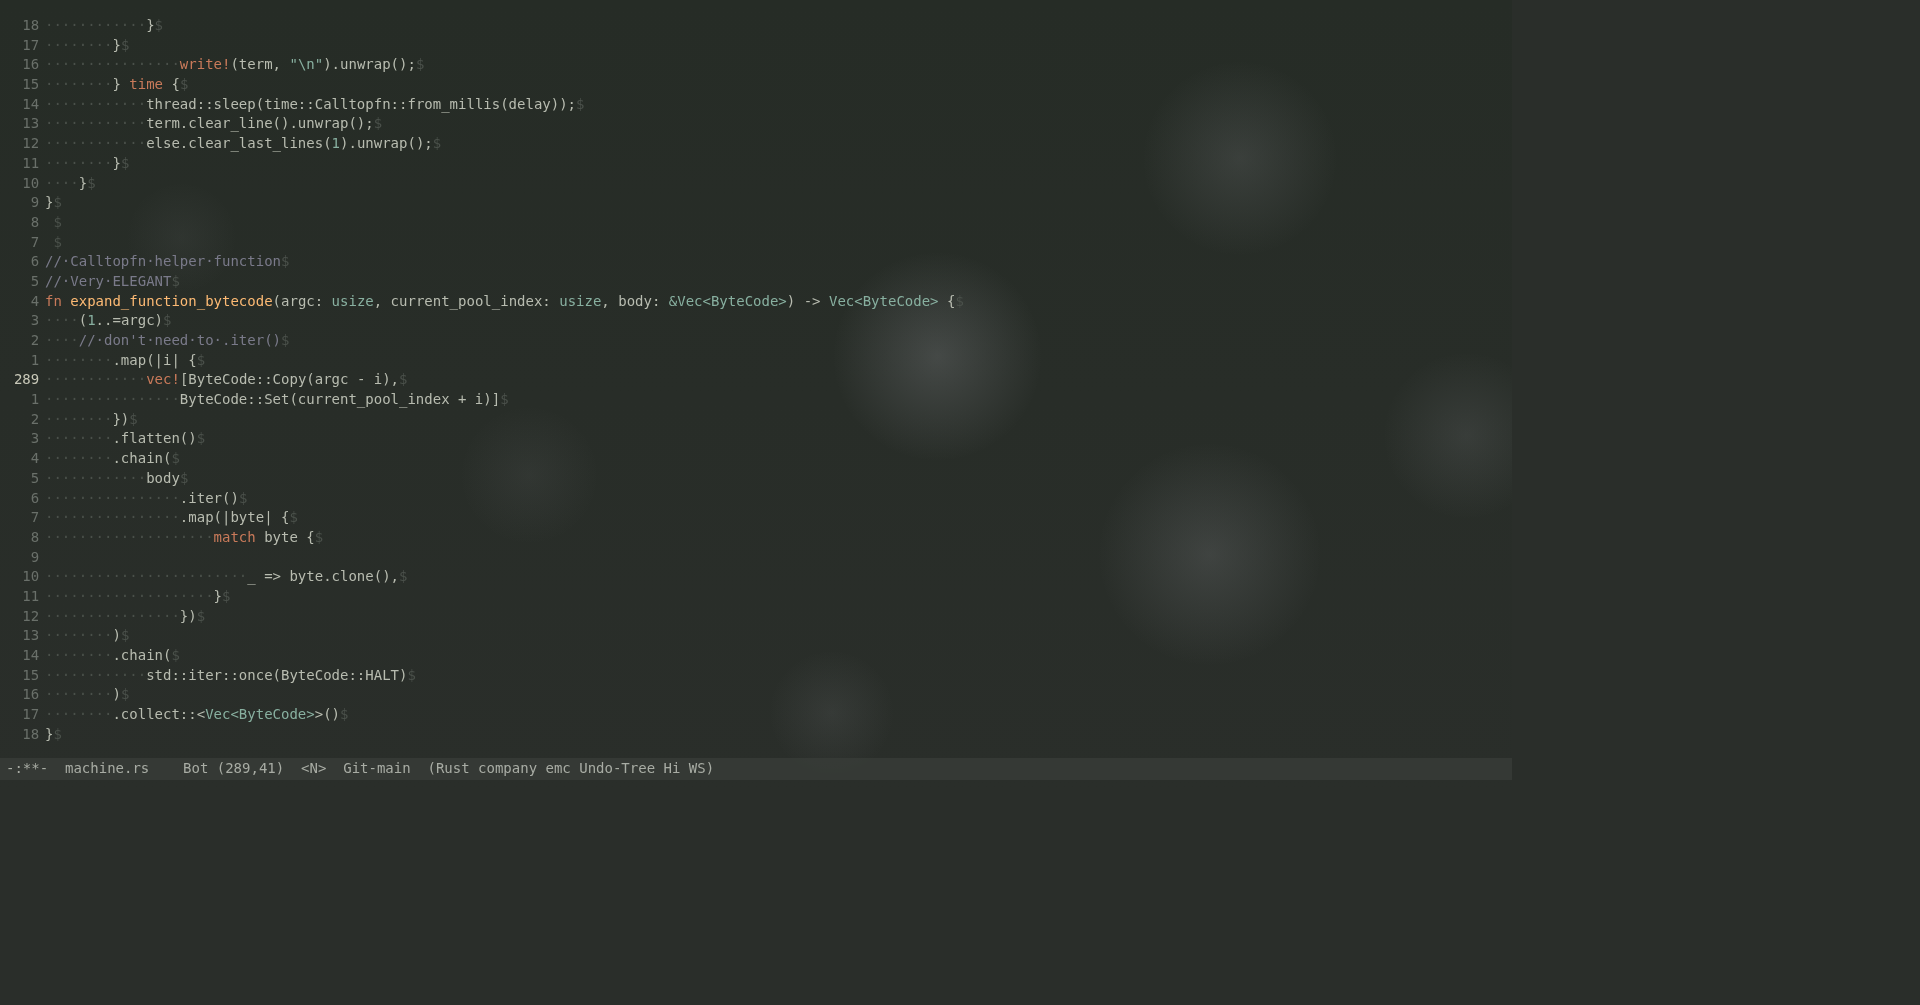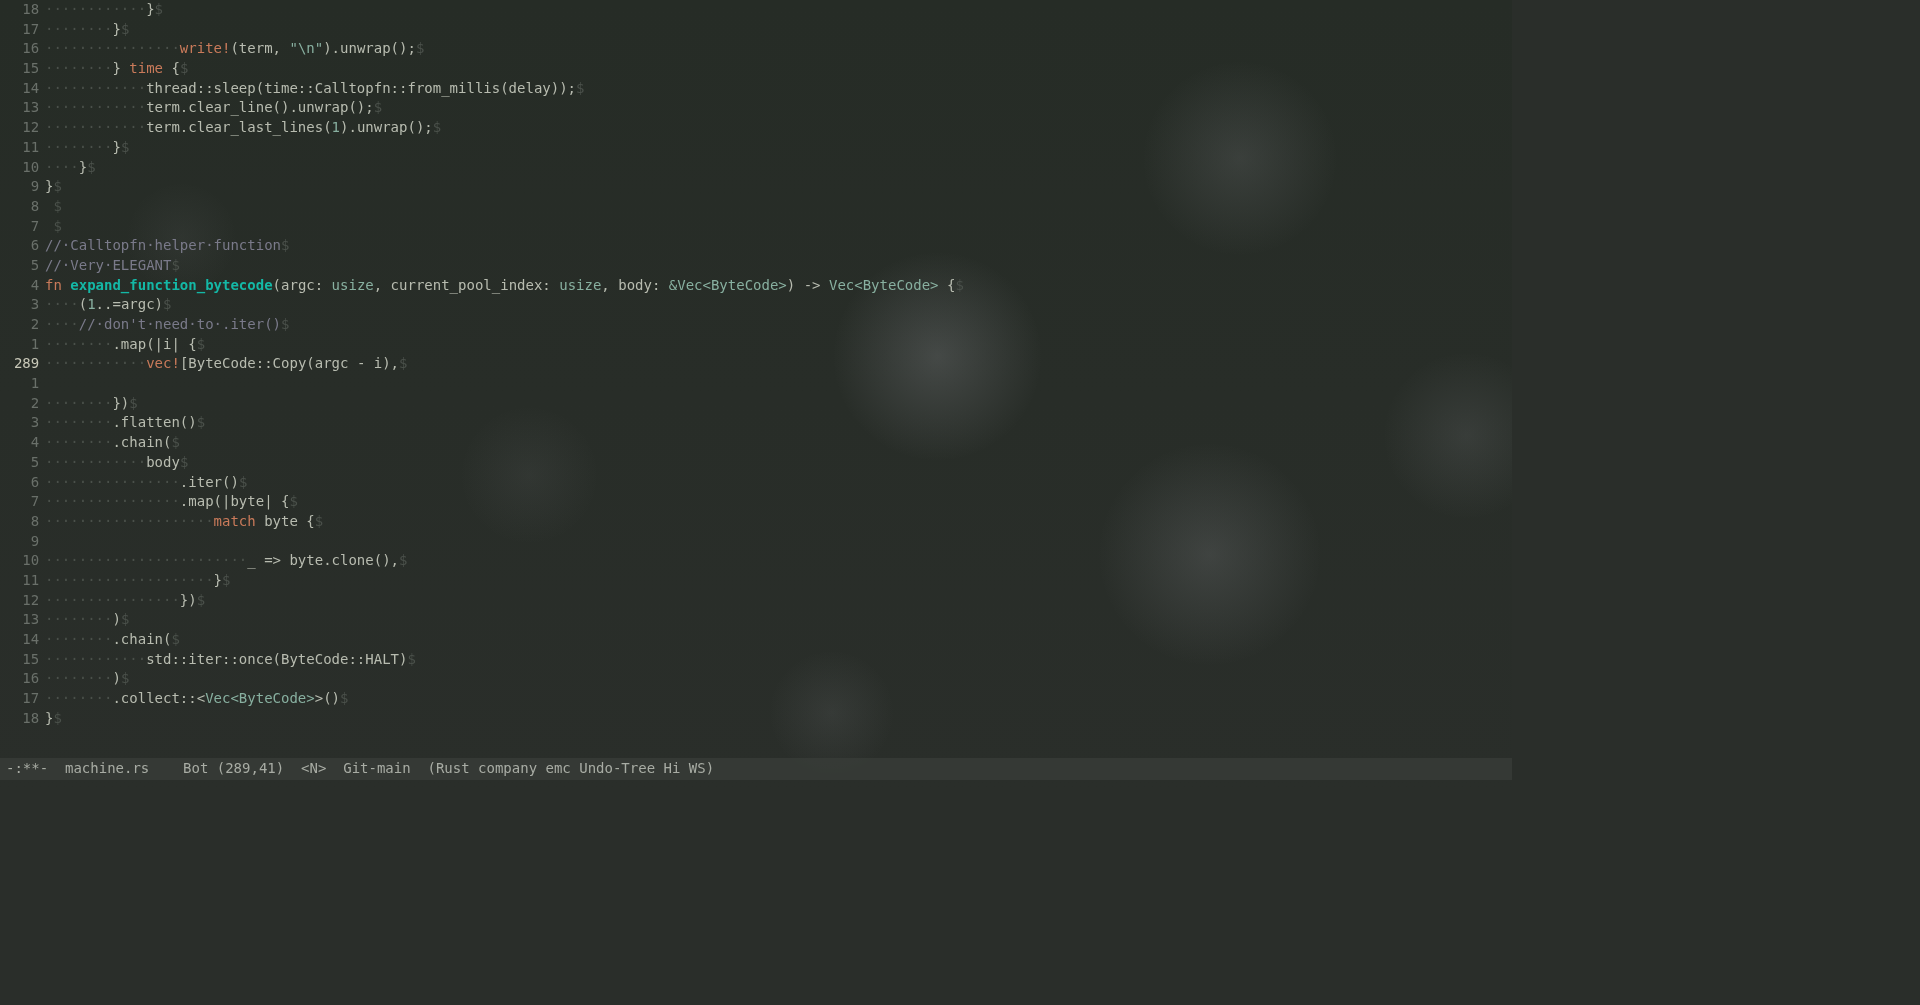--- a/index.html
+++ b/index.html
@@ -24,40 +24,41 @@
     radial-gradient(circle 100px at 35% 60%, rgba(200,200,210,0.06), transparent 70%),
     radial-gradient(circle 90px at 55% 90%, rgba(200,200,210,0.08), transparent 70%),
     radial-gradient(circle 80px at 12% 30%, rgba(200,200,210,0.05), transparent 70%),
     linear-gradient(#262c26, #2a2e2a);
   z-index: 0;
 }
 .editor {
   position: absolute;
   inset: 0;
   z-index: 1;
+  margin-top: 16px;
 }
 .line {
   display: flex;
   white-space: pre;
   height: 19.7px;
 }
 .gutter {
   width: 45px;
   text-align: right;
   color: #6a706a;
   padding-right: 6px;
   flex-shrink: 0;
   letter-spacing: -0.1px;
 }
 .gutter.current { color: #c8c8b8; }
 .code { color: #b8bcb0; }
 .ws { color: #4a504a; }
 .eol { color: #4a504a; }
 .kw { color: #c97a5a; }
-.fn { color: #14b8a6; font-weight: bold; }
+.fn { color: #fdba74; }
 .ty { color: #88b0a0; }
 .cm { color: #7a7a8a; }
 .mac { color: #c97a5a; }
 .statusbar {
   position: absolute;
   bottom: 12px;
   left: 0;
   right: 0;
   height: 22px;
   background: rgba(58,62,58,0.7);
@@ -76,34 +77,34 @@
 
 <div class="bg-overlay"></div>
 
 <div class="editor" id="editor">
     <div class="line"><div class="gutter">18</div><div class="code"><span class="ws">············</span><span>}</span><span class="eol">$</span></div></div>
     <div class="line"><div class="gutter">17</div><div class="code"><span class="ws">········</span><span>}</span><span class="eol">$</span></div></div>
     <div class="line"><div class="gutter">16</div><div class="code"><span class="ws">················</span><span class="mac">write!</span><span>(term, </span><span class="ty">"\n"</span><span>).unwrap();</span><span class="eol">$</span></div></div>
     <div class="line"><div class="gutter">15</div><div class="code"><span class="ws">········</span><span>} </span><span class="kw">time</span><span> {</span><span class="eol">$</span></div></div>
     <div class="line"><div class="gutter">14</div><div class="code"><span class="ws">············</span><span>thread::sleep(time::Calltopfn::from_millis(delay));</span><span class="eol">$</span></div></div>
     <div class="line"><div class="gutter">13</div><div class="code"><span class="ws">············</span><span>term.clear_line().unwrap();</span><span class="eol">$</span></div></div>
-    <div class="line"><div class="gutter">12</div><div class="code"><span class="ws">············</span><span>term.clear_last_lines(</span><span class="ty">1</span><span>).unwrap();</span><span class="eol">$</span></div></div>
+    <div class="line"><div class="gutter">12</div><div class="code"><span class="ws">············</span><span>else.clear_last_lines(</span><span class="ty">1</span><span>).unwrap();</span><span class="eol">$</span></div></div>
     <div class="line"><div class="gutter">11</div><div class="code"><span class="ws">········</span><span>}</span><span class="eol">$</span></div></div>
     <div class="line"><div class="gutter">10</div><div class="code"><span class="ws">····</span><span>}</span><span class="eol">$</span></div></div>
     <div class="line"><div class="gutter">9</div><div class="code"><span>}</span><span class="eol">$</span></div></div>
     <div class="line"><div class="gutter">8</div><div class="code"><span> </span><span class="eol">$</span></div></div>
     <div class="line"><div class="gutter">7</div><div class="code"><span> </span><span class="eol">$</span></div></div>
     <div class="line"><div class="gutter">6</div><div class="code"><span class="cm">//·Calltopfn·helper·function</span><span class="eol">$</span></div></div>
     <div class="line"><div class="gutter">5</div><div class="code"><span class="cm">//·Very·ELEGANT</span><span class="eol">$</span></div></div>
     <div class="line"><div class="gutter">4</div><div class="code"><span class="kw">fn </span><span class="fn">expand_function_bytecode</span><span>(argc: </span><span class="ty">usize</span><span>, current_pool_index: </span><span class="ty">usize</span><span>, body: </span><span class="ty">&amp;Vec&lt;ByteCode&gt;</span><span>) -&gt; </span><span class="ty">Vec&lt;ByteCode&gt;</span><span> {</span><span class="eol">$</span></div></div>
     <div class="line"><div class="gutter">3</div><div class="code"><span class="ws">····</span><span>(</span><span class="ty">1</span><span>..=argc)</span><span class="eol">$</span></div></div>
     <div class="line"><div class="gutter">2</div><div class="code"><span class="ws">····</span><span class="cm">//·don't·need·to·.iter()</span><span class="eol">$</span></div></div>
     <div class="line"><div class="gutter">1</div><div class="code"><span class="ws">········</span><span>.map(|i| {</span><span class="eol">$</span></div></div>
     <div class="line"><div class="gutter current">289</div><div class="code"><span class="ws">············</span><span class="mac">vec!</span><span>[ByteCode::Copy(argc - i),</span><span class="eol">$</span></div></div>
-    <div class="line"><div class="gutter">1</div></div>
+    <div class="line"><div class="gutter">1</div><div class="code"><span class="ws">················</span><span>ByteCode::Set(current_pool_index + i)]</span><span class="eol">$</span></div></div>
     <div class="line"><div class="gutter">2</div><div class="code"><span class="ws">········</span><span>})</span><span class="eol">$</span></div></div>
     <div class="line"><div class="gutter">3</div><div class="code"><span class="ws">········</span><span>.flatten()</span><span class="eol">$</span></div></div>
     <div class="line"><div class="gutter">4</div><div class="code"><span class="ws">········</span><span>.chain(</span><span class="eol">$</span></div></div>
     <div class="line"><div class="gutter">5</div><div class="code"><span class="ws">············</span><span>body</span><span class="eol">$</span></div></div>
     <div class="line"><div class="gutter">6</div><div class="code"><span class="ws">················</span><span>.iter()</span><span class="eol">$</span></div></div>
     <div class="line"><div class="gutter">7</div><div class="code"><span class="ws">················</span><span>.map(|byte| {</span><span class="eol">$</span></div></div>
     <div class="line"><div class="gutter">8</div><div class="code"><span class="ws">····················</span><span class="kw">match</span><span> byte {</span><span class="eol">$</span></div></div>
     <div class="line"><div class="gutter">9</div></div>
     <div class="line"><div class="gutter">10</div><div class="code"><span class="ws">························</span><span>_ =&gt; byte.clone(),</span><span class="eol">$</span></div></div>
     <div class="line"><div class="gutter">11</div><div class="code"><span class="ws">····················</span><span>}</span><span class="eol">$</span></div></div>

